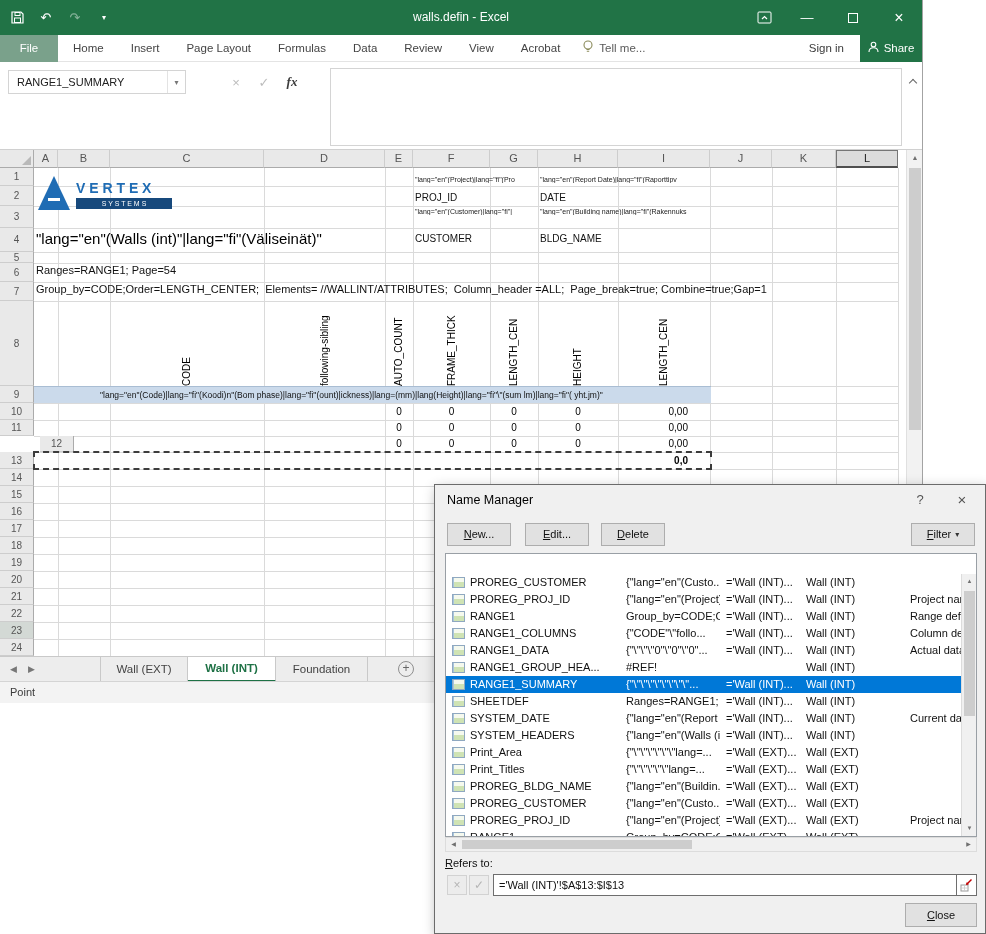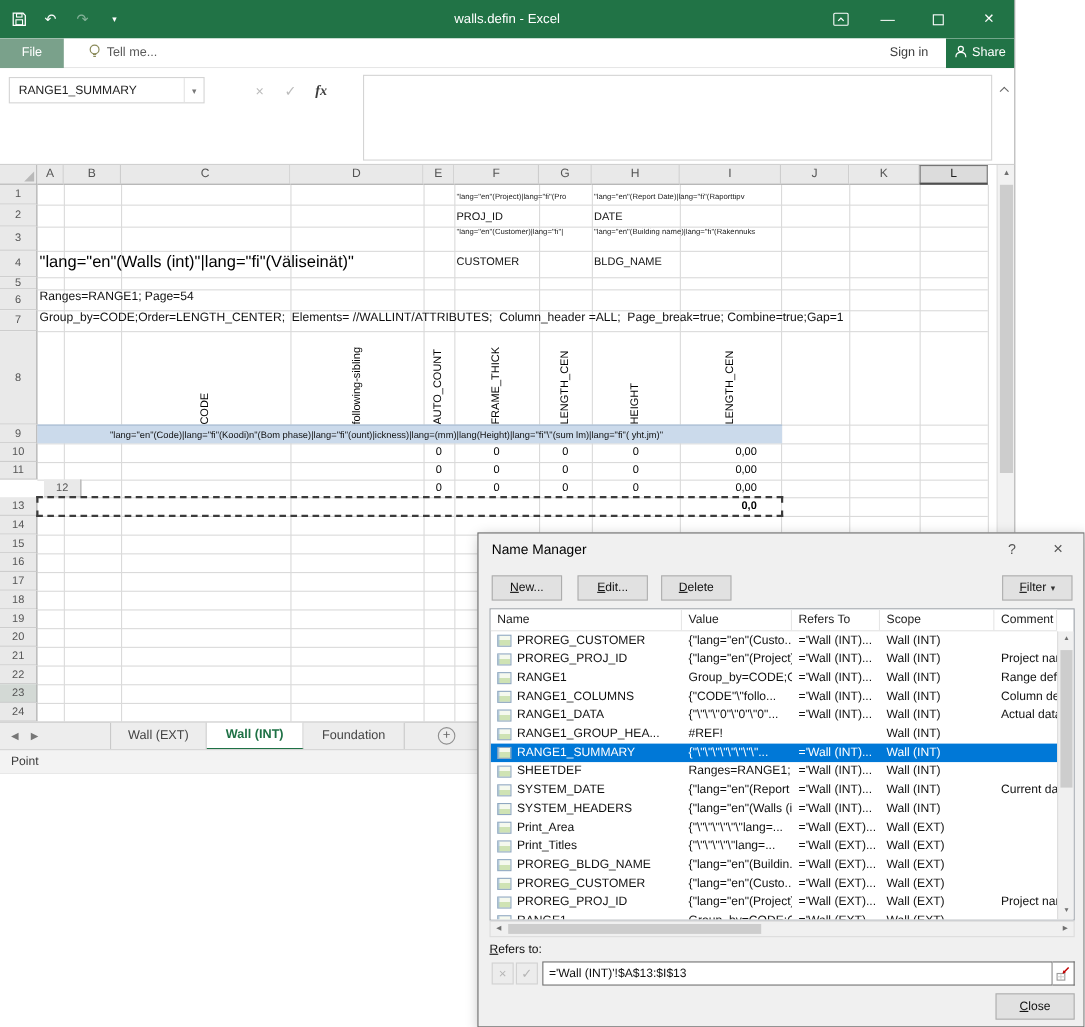--- a/index.html
+++ b/index.html
@@ -176,20 +176,30 @@
         <div class="wbtn">—</div>
         <div class="wbtn">
             <span class="maxbox"></span>
           </div>
         <div class="wbtn close">×</div>
       </div>
     </div>
 
     <div class="tabs-row">
       <div class="file-tab">File</div>
+      <div id="ribbon-tabs">
+          <span>Home</span>
+          <span>Insert</span>
+          <span>Page Layout</span>
+          <span>Formulas</span>
+          <span>Data</span>
+          <span>Review</span>
+          <span>View</span>
+          <span>Acrobat</span>
+        </div>
       <div class="tellme">
         <span>
           <svg width="12" height="14" viewBox="0 0 12 14">
               <circle cx="6" cy="5" r="4" fill="none" stroke="#8a8a5a" stroke-width="1.1"></circle>
               <path d="M4.5 9.5 h3 M4.8 11.2 h2.4" stroke="#8a8a5a" stroke-width="1.1" fill="none"></path>
             </svg>
         </span>
         <span>Tell me...</span>
       </div>
       <div class="spacer"></div>
@@ -289,20 +299,26 @@
         <div class="row-h" style="top: 486px; height: 17px;">15</div>
         <div class="row-h" style="top: 503px; height: 17px;">16</div>
         <div class="row-h" style="top: 520px; height: 17px;">17</div>
         <div class="row-h" style="top: 537px; height: 17px;">18</div>
         <div class="row-h" style="top: 554px; height: 17px;">19</div>
         <div class="row-h" style="top: 571px; height: 17px;">20</div>
         <div class="row-h" style="top: 588px; height: 17px;">21</div>
         <div class="row-h" style="top: 605px; height: 17px;">22</div>
         <div class="row-h hl" style="top: 622px; height: 17px;">23</div>
         <div class="row-h" style="top: 639px; height: 17px;">24</div>
+        <div style="position: absolute; left: 38px; top: 172px; width: 140px; height: 52px;">
+          <div style="position: absolute; left: 0px; top: 4px; width: 0px; height: 0px; border-left: 16px solid transparent; border-right: 16px solid transparent; border-bottom: 34px solid rgb(31, 108, 180);"></div>
+          <div style="position: absolute; left: 10px; top: 26px; width: 12px; height: 3px; background: rgb(255, 255, 255);"></div>
+          <div style="position: absolute; left: 38px; top: 8px; font-size: 14px; font-weight: bold; color: rgb(31, 108, 180); white-space: pre;">V E R T E X</div>
+          <div style="position: absolute; left: 38px; top: 26px; width: 96px; height: 11px; background: rgb(23, 73, 124); color: rgb(255, 255, 255); font-size: 7px; line-height: 11px; text-align: center; white-space: pre;">S Y S T E M S</div>
+        </div>
         <div class="cell c-tiny" style="left: 415px; top: 176px; width: 122px;">"lang="en"(Project)|lang="fi"(Pro</div>
         <div class="cell c-tiny" style="left: 540px; top: 176px; width: 170px;">"lang="en"(Report Date)|lang="fi"(Raporttipv</div>
         <div class="cell c-label" style="left: 415px; top: 192px;">PROJ_ID</div>
         <div class="cell c-label" style="left: 540px; top: 192px;">DATE</div>
         <div class="cell c-tiny" style="left: 415px; top: 208px; width: 122px;">"lang="en"(Customer)|lang="fi"|</div>
         <div class="cell c-tiny" style="left: 540px; top: 208px; width: 170px;">"lang="en"(Building name)|lang="fi"(Rakennuks</div>
         <div class="cell c-big" style="left: 36px; top: 230px;">"lang="en"(Walls (int)"|lang="fi"(Väliseinät)"</div>
         <div class="cell c-label" style="left: 415px; top: 233px;">CUSTOMER</div>
         <div class="cell c-label" style="left: 540px; top: 233px;">BLDG_NAME</div>
         <div class="cell c-normal" style="left: 36px; top: 264px;">Ranges=RANGE1; Page=54</div>
@@ -373,27 +389,20 @@
       </div>
     <div class="nm-btn b-delete">
         <span class="mn">Delete</span>
       </div>
     <div class="nm-btn b-filter">
       <span class="mn">Filter</span>
       <span class="ddt">▾</span>
     </div>
 
     <div class="nm-list">
-      <div id="nm-header" class="nm-lh">
-          <div class="nm-hcell" style="width: 174px;">Name</div>
-          <div class="nm-hcell" style="width: 100px;">Value</div>
-          <div class="nm-hcell" style="width: 80px;">Refers To</div>
-          <div class="nm-hcell" style="width: 104px;">Scope</div>
-          <div class="nm-hcell" style="width: 57px;">Comment</div>
-        </div>
       <div id="nm-rows">
           <div class="nm-row">
             <div class="nm-cell nm-name" style="width: 174px;">
               <div class="nm-icon"></div>
               <span>PROREG_CUSTOMER</span>
             </div>
             <div class="nm-cell" style="width: 100px;">{"lang="en"(Custo...</div>
             <div class="nm-cell" style="width: 80px;">='Wall (INT)...</div>
             <div class="nm-cell" style="width: 104px;">Wall (INT)</div>
             <div class="nm-cell" style="width: 57px;"></div>

